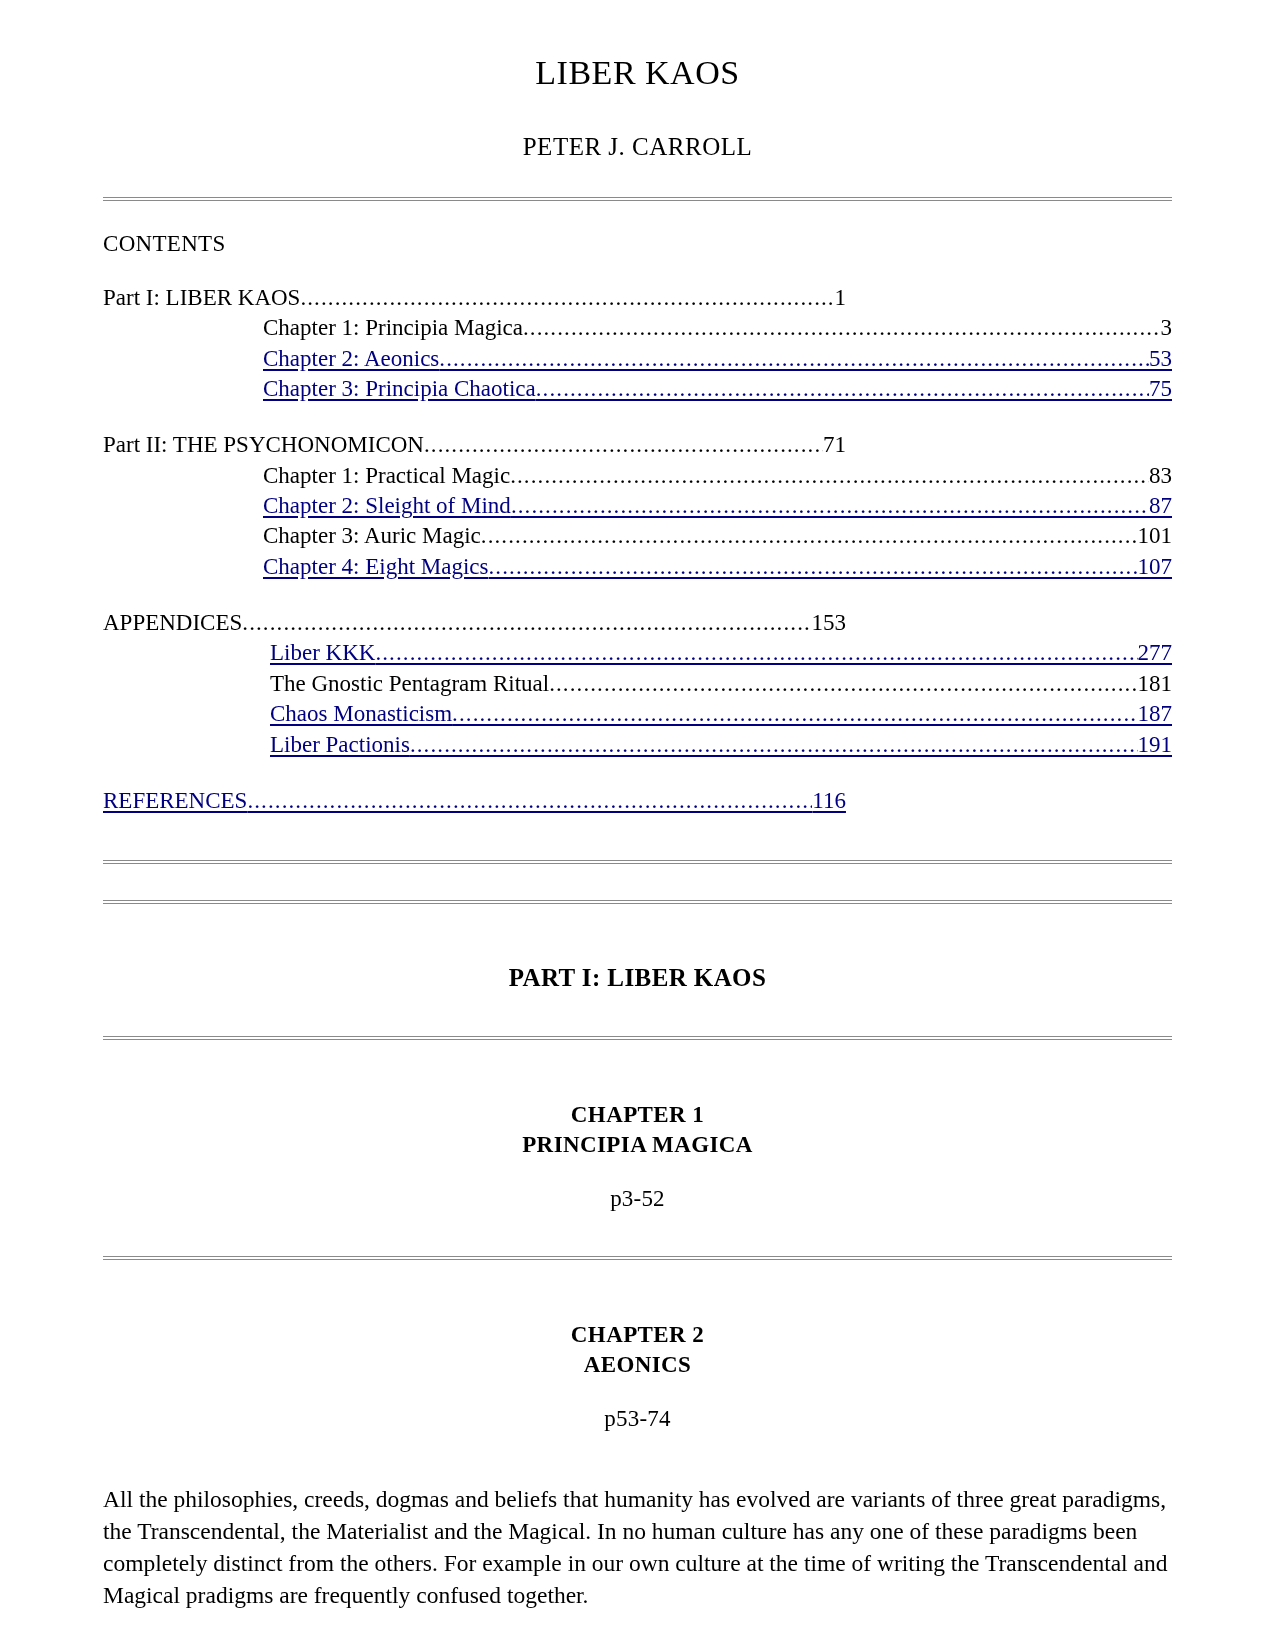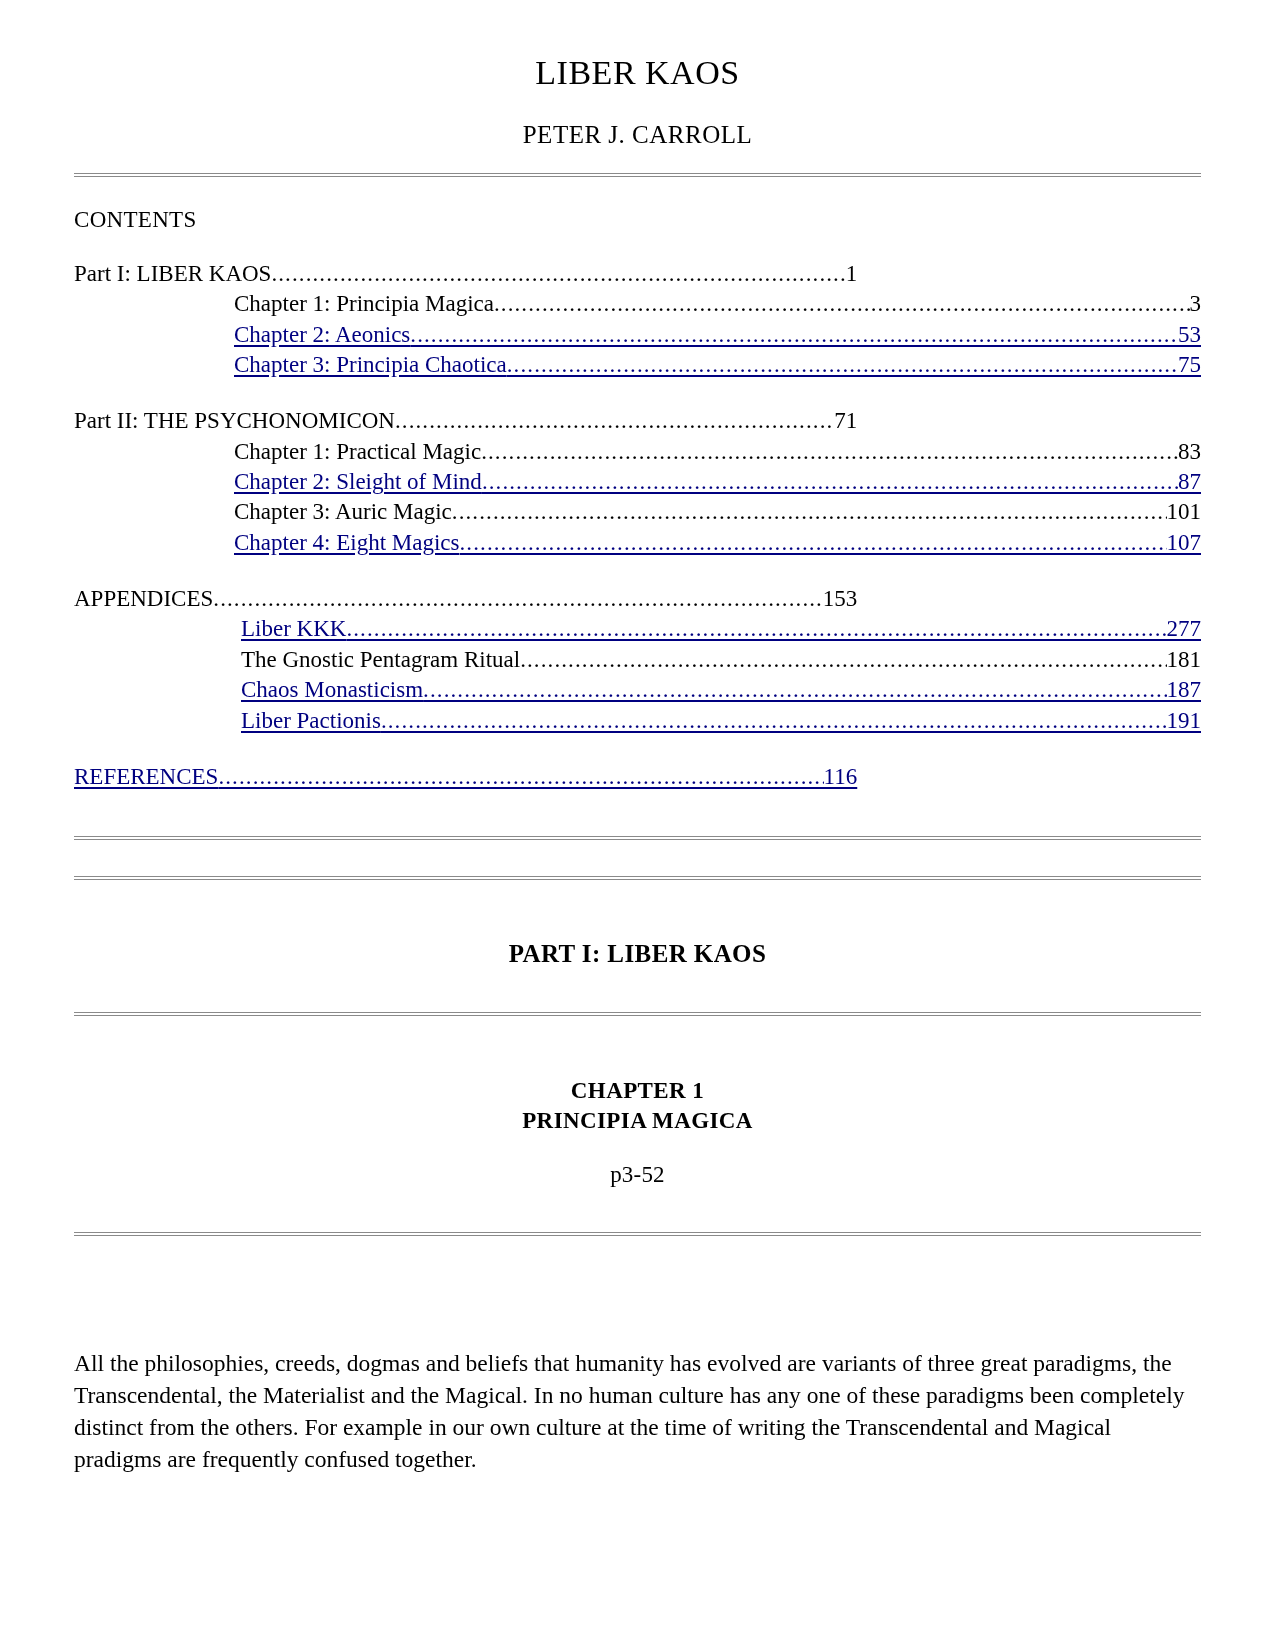--- a/index.html
+++ b/index.html
@@ -12,39 +12,39 @@
     height: 1650px;
     font-family: "Liberation Serif", "DejaVu Serif", serif;
     color: #000000;
     overflow: hidden;
   }
   .page {
     position: relative;
     width: 1275px;
     height: 1320px;
     box-sizing: border-box;
-    padding: 0 74px;
+    padding: 0 103px;
   }
 
   
   .doc-title {
     text-align: center;
     font-size: 34px;
     font-weight: normal;
     letter-spacing: 0.5px;
     margin: 0;
     padding-top: 54px;
     line-height: 1.1;
   }
   .doc-author {
     text-align: center;
     font-size: 25px;
     font-weight: normal;
     letter-spacing: 0.5px;
-    margin: 0;
+    margin: 12px;
     padding-top: 30px;
     line-height: 1.1;
   }
 
   
   .rule {
     height: 0;
     border: 0;
     border-top: 1px solid #8a8a8a;
     border-bottom: 1px solid #8a8a8a;
@@ -260,17 +260,22 @@
   <div class="chapter-block">
     <div class="chapter-num">CHAPTER 1</div>
     <div class="chapter-name">PRINCIPIA MAGICA</div>
     <div class="chapter-pages">p3-52</div>
   </div>
 
   <div class="sp-44"></div>
   <hr class="rule">
 
   <div class="sp-60"></div>
+  <div class="chapter-block">
+    <div class="chapter-num">CHAPTER 2</div>
+    <div class="chapter-name">AEONICS</div>
+    <div class="chapter-pages">p53-74</div>
+  </div>
 
   <div class="sp-52"></div>
   <p class="body-text">All the philosophies, creeds, dogmas and beliefs that humanity has evolved are variants of three great paradigms, the Transcendental, the Materialist and the Magical. In no human culture has any one of these paradigms been completely distinct from the others. For example in our own culture at the time of writing the Transcendental and Magical pradigms are frequently confused together.</p>
 
 </div>
 
 </body></html>

